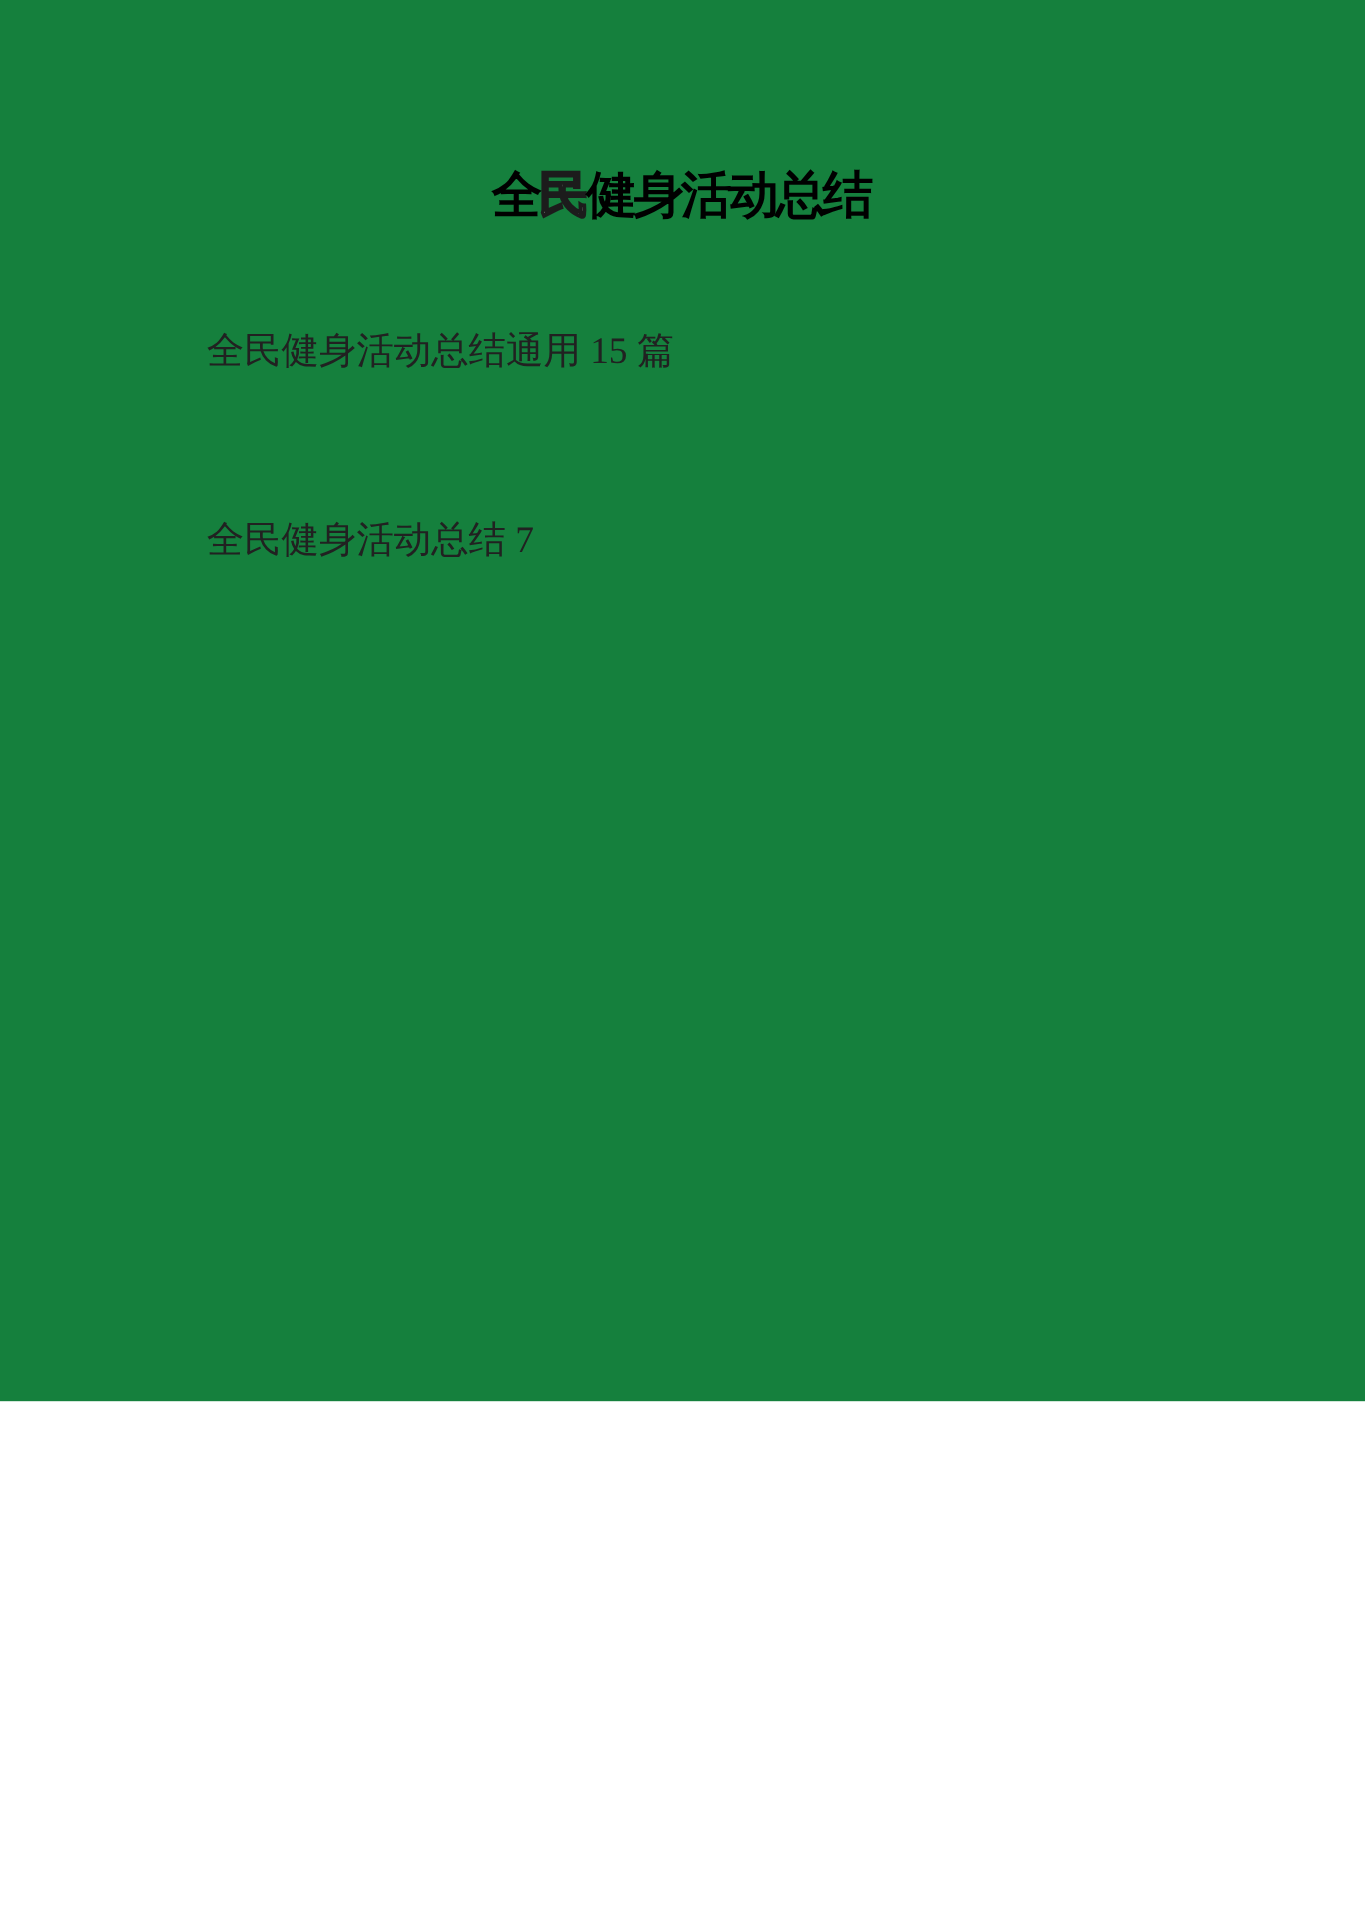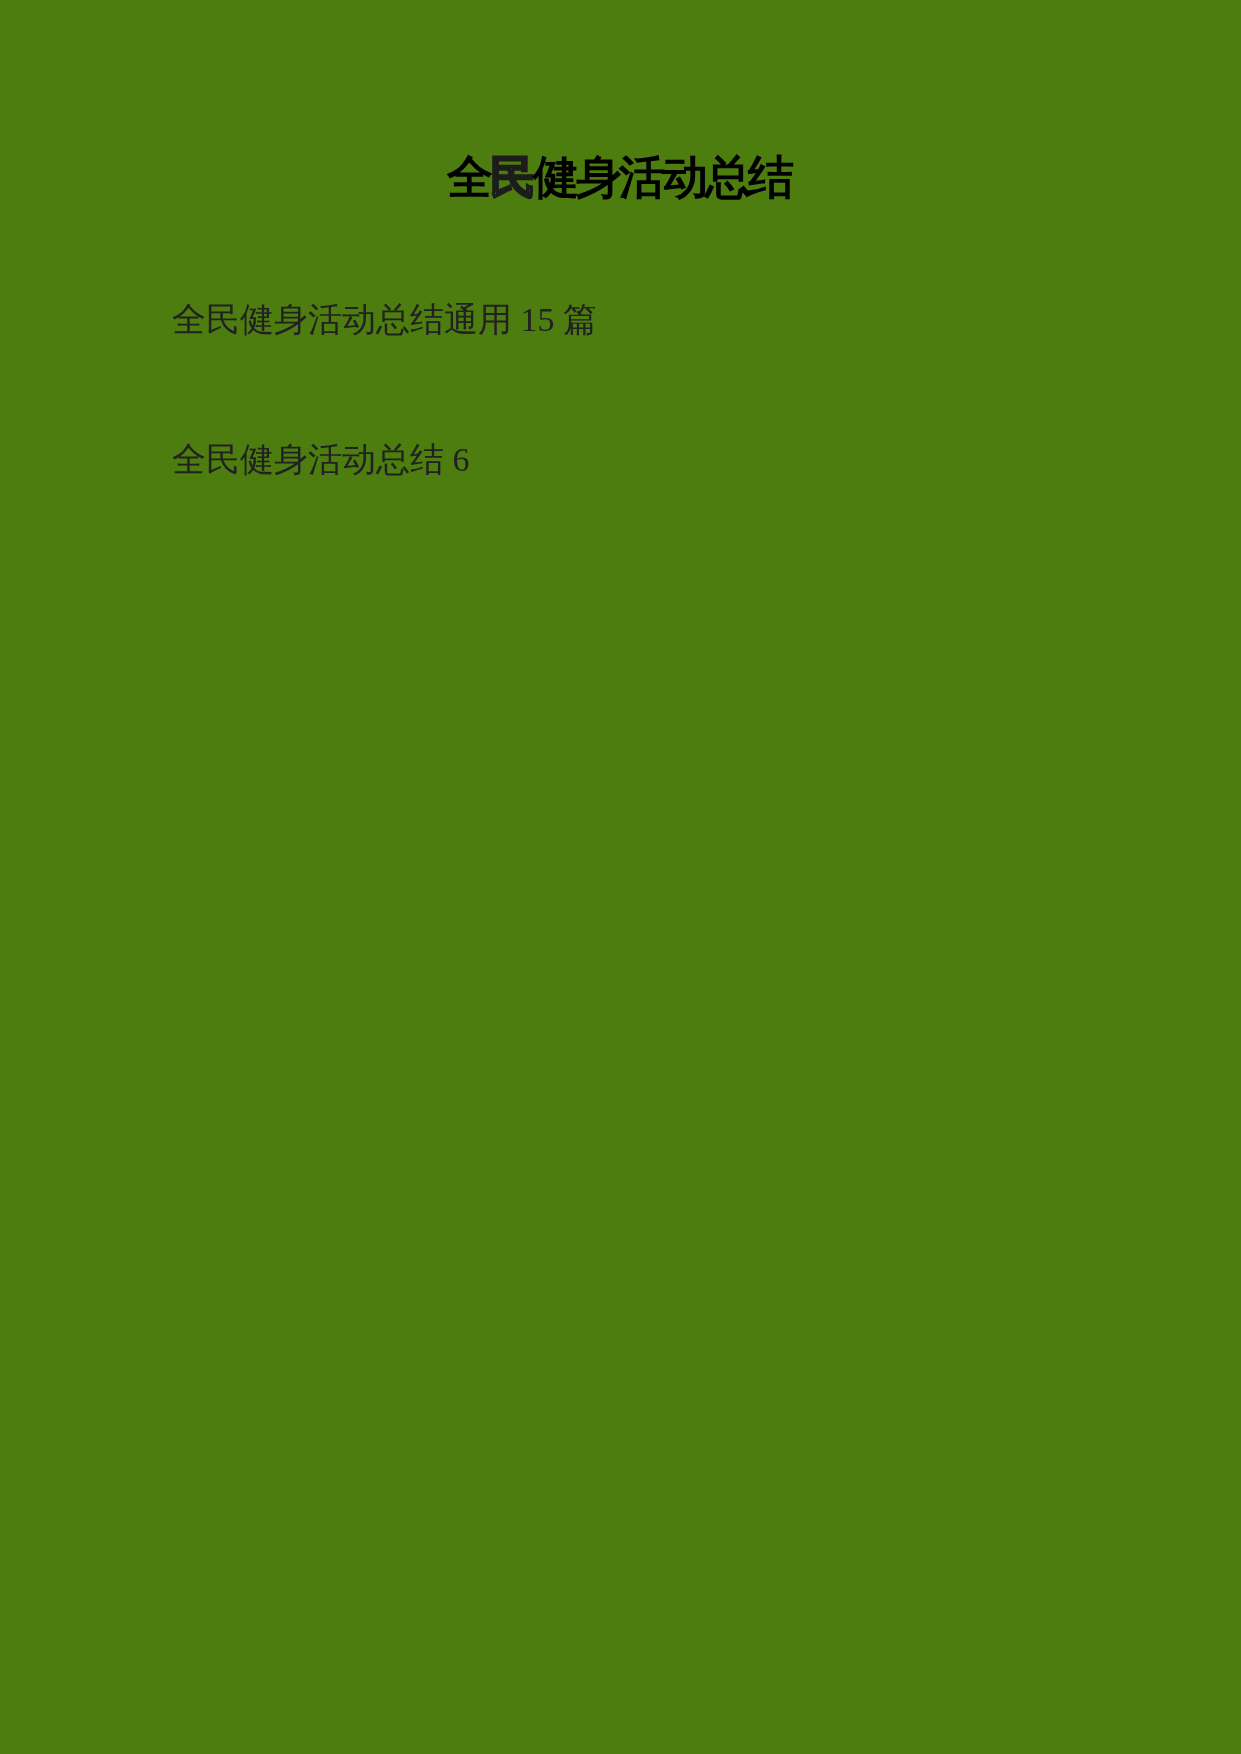--- a/index.html
+++ b/index.html
@@ -3,22 +3,22 @@
 <meta charset="utf-8">
 <style>
   html, body {
     margin: 0;
     padding: 0;
     background: #ffffff;
   }
   .page {
     position: relative;
     width: 1241px;
-    height: 1754px;
-    background: #4d7c0f;
+    height: 1274px;
+    background: #15803d;
     overflow: hidden;
     font-family: "Liberation Serif", "DejaVu Serif", serif;
   }
   .content {
     position: absolute;
     left: 172px;
     top: 130px;
     width: 894px;
   }
   .doc-title {
@@ -30,21 +30,21 @@
     color: #000000;
     letter-spacing: -3px;
     font-family: "Liberation Serif", "DejaVu Serif", serif;
   }
   .doc-title .outline-char {
     color: #ffffff;
     -webkit-text-stroke: 2px #1c1c1c;
     text-shadow: 0 0 0 #ffffff;
   }
   .para {
-    margin: 0;
+    margin: 16px;
     font-size: 34px;
     line-height: 60px;
     color: #212121;
     text-align: justify;
     text-justify: inter-character;
     font-weight: 400;
   }
   .para.indented {
     text-indent: 68px;
   }
@@ -57,16 +57,16 @@
 </style>
 </head>
 <body>
 
 <div class="page">
   <div class="content">
     <h1 class="doc-title"><span>全</span><span class="outline-char">民</span><span>健身活动总结</span></h1>
     <div id="doc-body">
         <p class="para plain">全民健身活动总结通用 15 篇</p>
         <div class="gap"></div>
-        <p class="para plain">全民健身活动总结 6</p>
+        <p class="para plain">全民健身活动总结 7</p>
       </div>
   </div>
 </div>
 
 </body></html>

